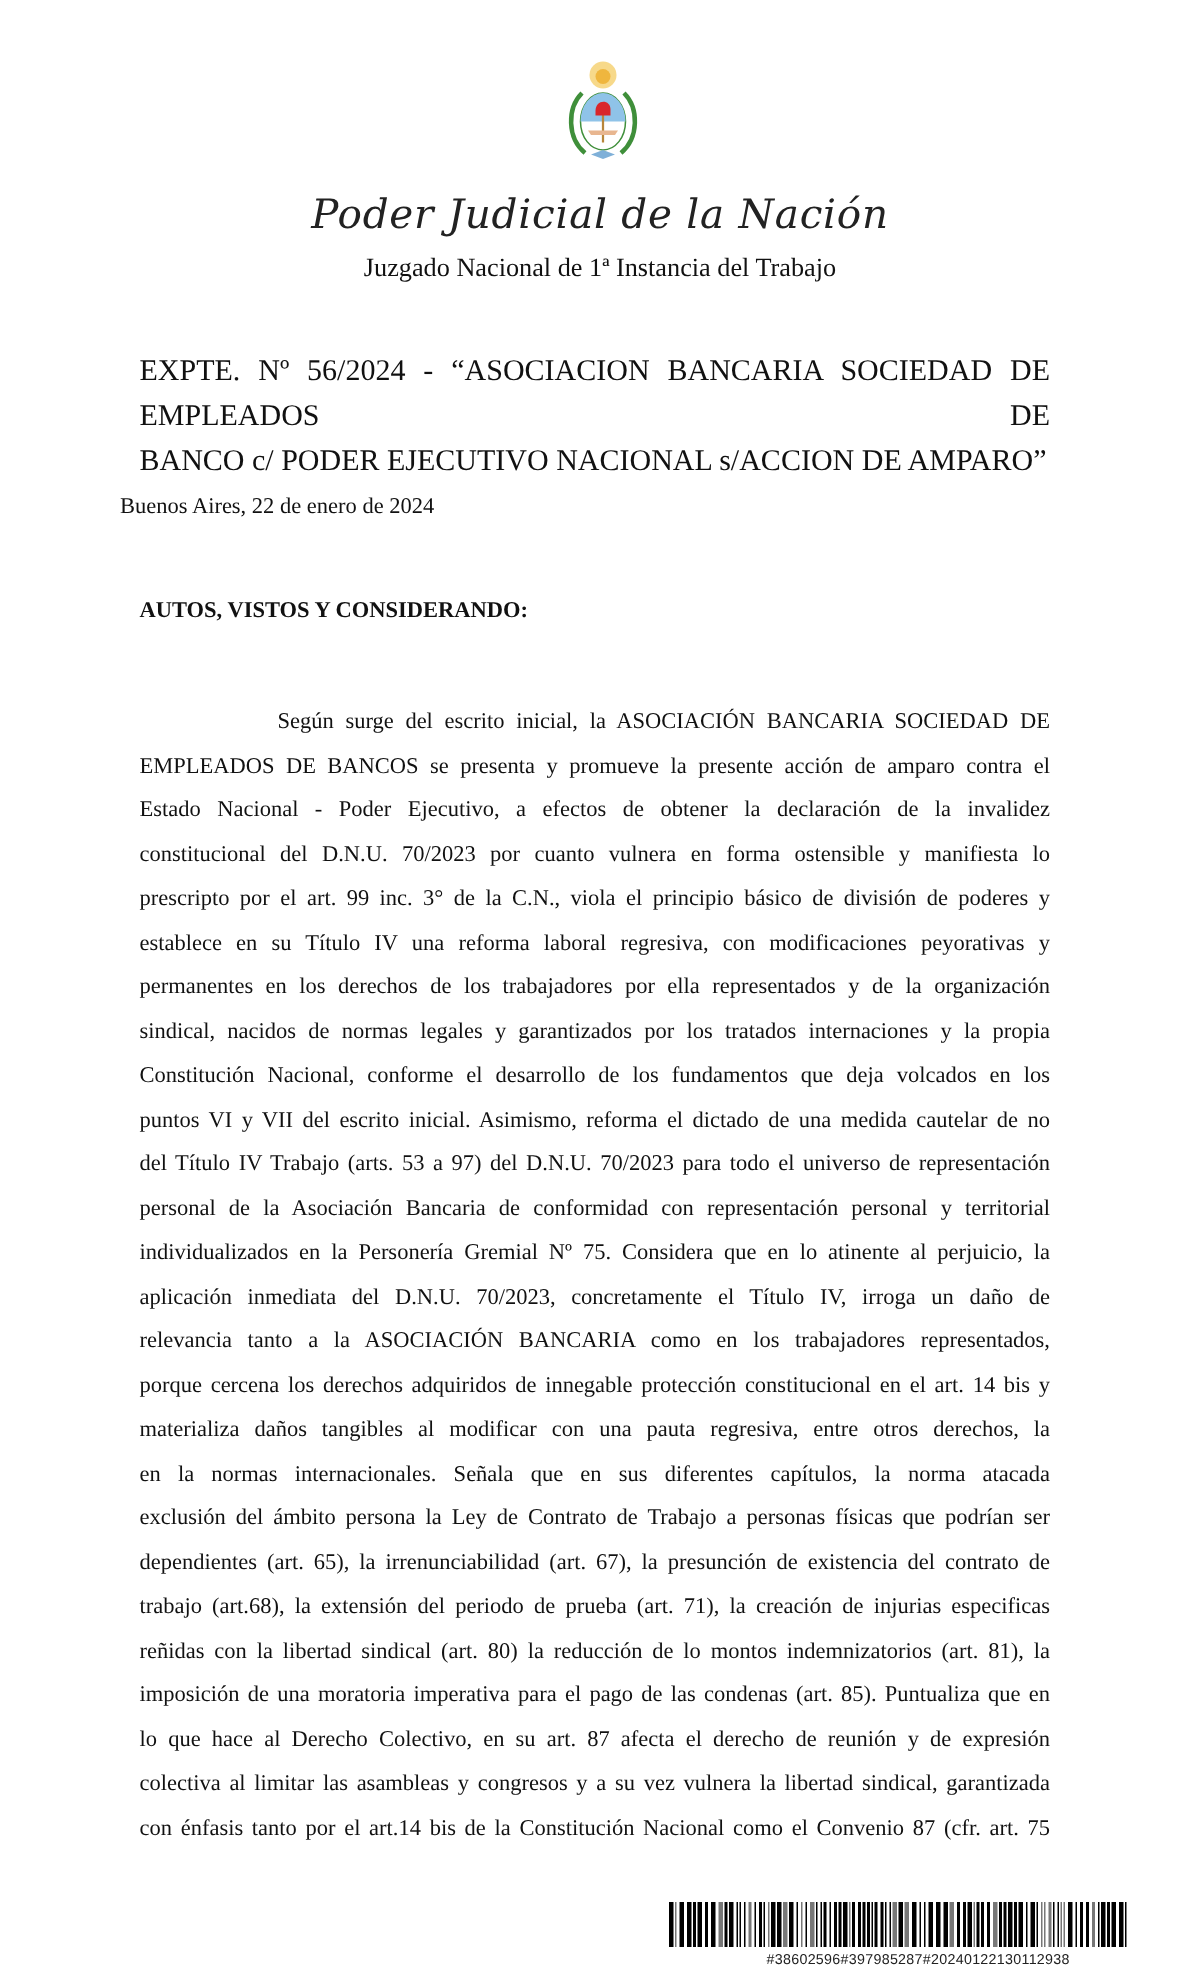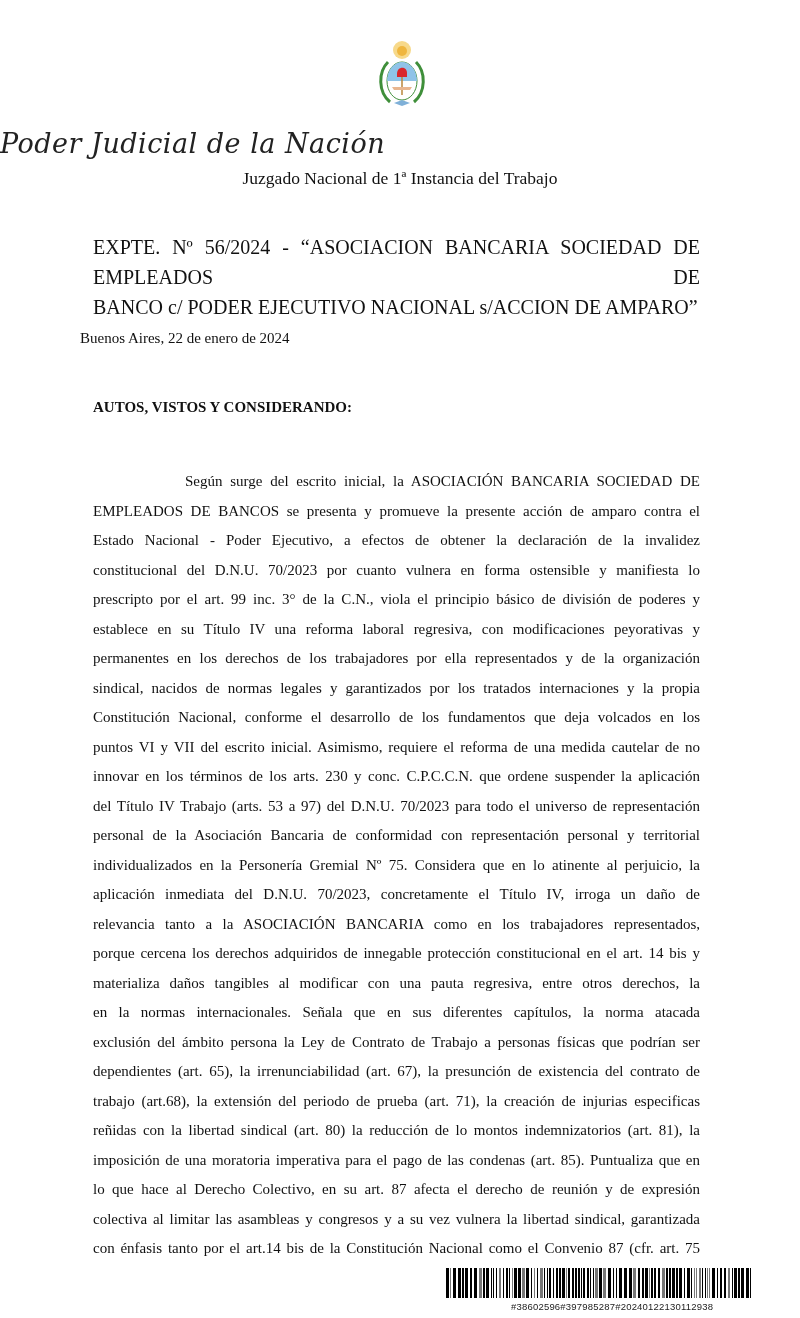--- a/index.html
+++ b/index.html
@@ -1,19 +1,19 @@
 <!DOCTYPE html>
 <html><head>
   <meta charset="utf-8">
   <style>
     html, body { margin: 0; padding: 0; background: #ffffff; }
     body { width: 800px; height: 1318px; position: relative; overflow: hidden;
       font-family: "Liberation Serif", "DejaVu Serif", serif; color: #111; }
     .emblem { position: absolute; left: 376px; top: 40px; width: 52px; height: 74px; }
-    .court-title { position: absolute; left: 0; width: 800px; top: 128px; 
+    .court-title { position: absolute; left: 0; width: 800px; top: 128px; text-align: center;
       font-family: "DejaVu Serif", "Liberation Serif", serif; font-style: italic;
       font-size: 27px; color: #222; letter-spacing: 0.5px; }
     .court-sub { position: absolute; left: 0; width: 800px; top: 168px; text-align: center;
       font-size: 17.5px; color: #111; }
     .caption { position: absolute; left: 93px; width: 607px; top: 232px; font-size: 20px;
       line-height: 30px; text-align: justify; text-align-last: left; }
     .caption .l1 { display: block; text-align: justify; text-align-last: justify; }
     .caption .l2 { display: block; }
     .date { position: absolute; left: 80px; top: 330px; font-size: 15px; }
     .heading { position: absolute; left: 93px; top: 399px; font-size: 15px; font-weight: bold; }
@@ -59,22 +59,21 @@
 <div class="body">
   <span class="ln first">Según surge del escrito inicial, la ASOCIACIÓN BANCARIA SOCIEDAD DE</span>
   <span class="ln">EMPLEADOS DE BANCOS se presenta y promueve la presente acción de amparo contra el</span>
   <span class="ln">Estado Nacional - Poder Ejecutivo, a efectos de obtener la declaración de la invalidez</span>
   <span class="ln">constitucional del D.N.U. 70/2023 por cuanto vulnera en forma ostensible y manifiesta lo</span>
   <span class="ln">prescripto por el art. 99 inc. 3° de la C.N., viola el principio básico de división de poderes y</span>
   <span class="ln">establece en su Título IV una reforma laboral regresiva, con modificaciones peyorativas y</span>
   <span class="ln">permanentes en los derechos de los trabajadores por ella representados y de la organización</span>
   <span class="ln">sindical, nacidos de normas legales y garantizados por los tratados internaciones y la propia</span>
   <span class="ln">Constitución Nacional, conforme el desarrollo de los fundamentos que deja volcados en los</span>
-  <span class="ln">puntos VI y VII del escrito inicial. Asimismo, requiere el reforma de una medida cautelar de no</span>
-  <span class="ln">innovar en los términos de los arts. 230 y conc. C.P.C.C.N. que ordene suspender la aplicación</span>
+  <span class="ln">puntos VI y VII del escrito inicial. Asimismo, reforma el dictado de una medida cautelar de no</span>
   <span class="ln">del Título IV Trabajo (arts. 53 a 97) del D.N.U. 70/2023 para todo el universo de representación</span>
   <span class="ln">personal de la Asociación Bancaria de conformidad con representación personal y territorial</span>
   <span class="ln">individualizados en la Personería Gremial Nº 75. Considera que en lo atinente al perjuicio, la</span>
   <span class="ln">aplicación inmediata del D.N.U. 70/2023, concretamente el Título IV, irroga un daño de</span>
   <span class="ln">relevancia tanto a la ASOCIACIÓN BANCARIA como en los trabajadores representados,</span>
   <span class="ln">porque cercena los derechos adquiridos de innegable protección constitucional en el art. 14 bis y</span>
   <span class="ln">materializa daños tangibles al modificar con una pauta regresiva, entre otros derechos, la</span>
   <span class="ln">en la normas internacionales. Señala que en sus diferentes capítulos, la norma atacada</span>
   <span class="ln">exclusión del ámbito persona la Ley de Contrato de Trabajo a personas físicas que podrían ser</span>
   <span class="ln">dependientes (art. 65), la irrenunciabilidad (art. 67), la presunción de existencia del contrato de</span>

